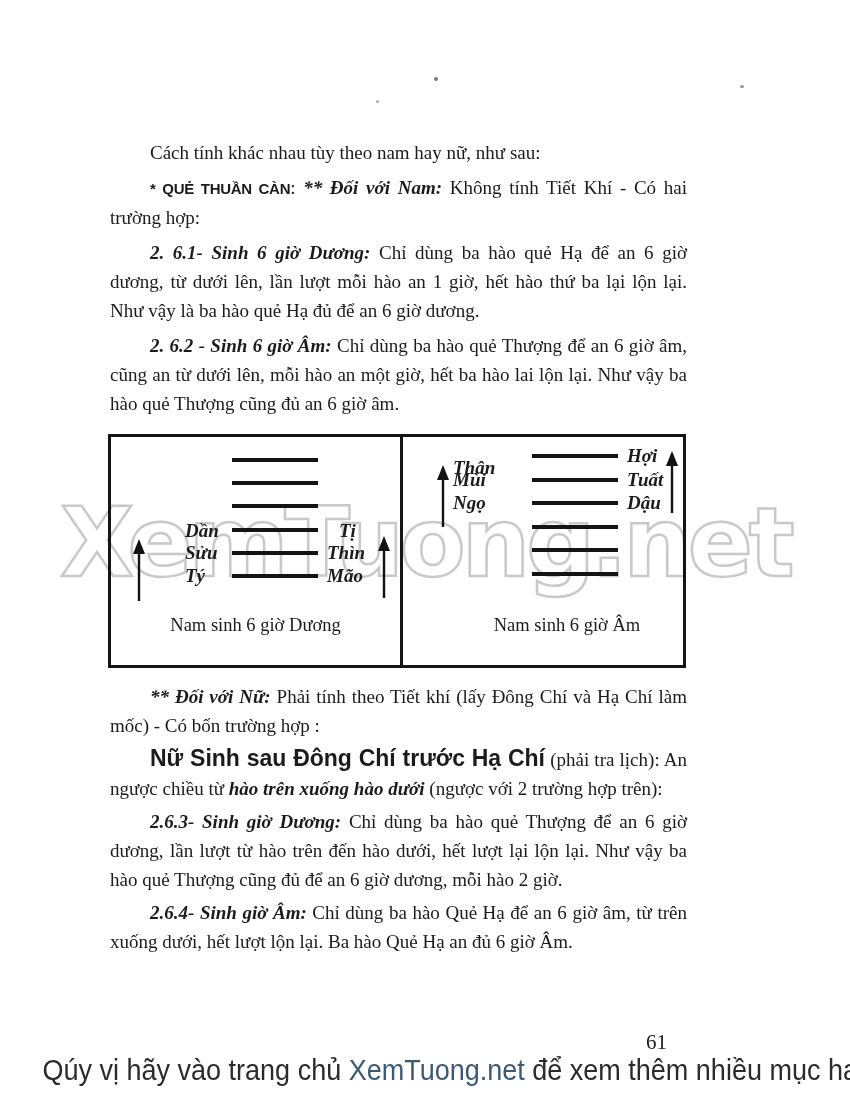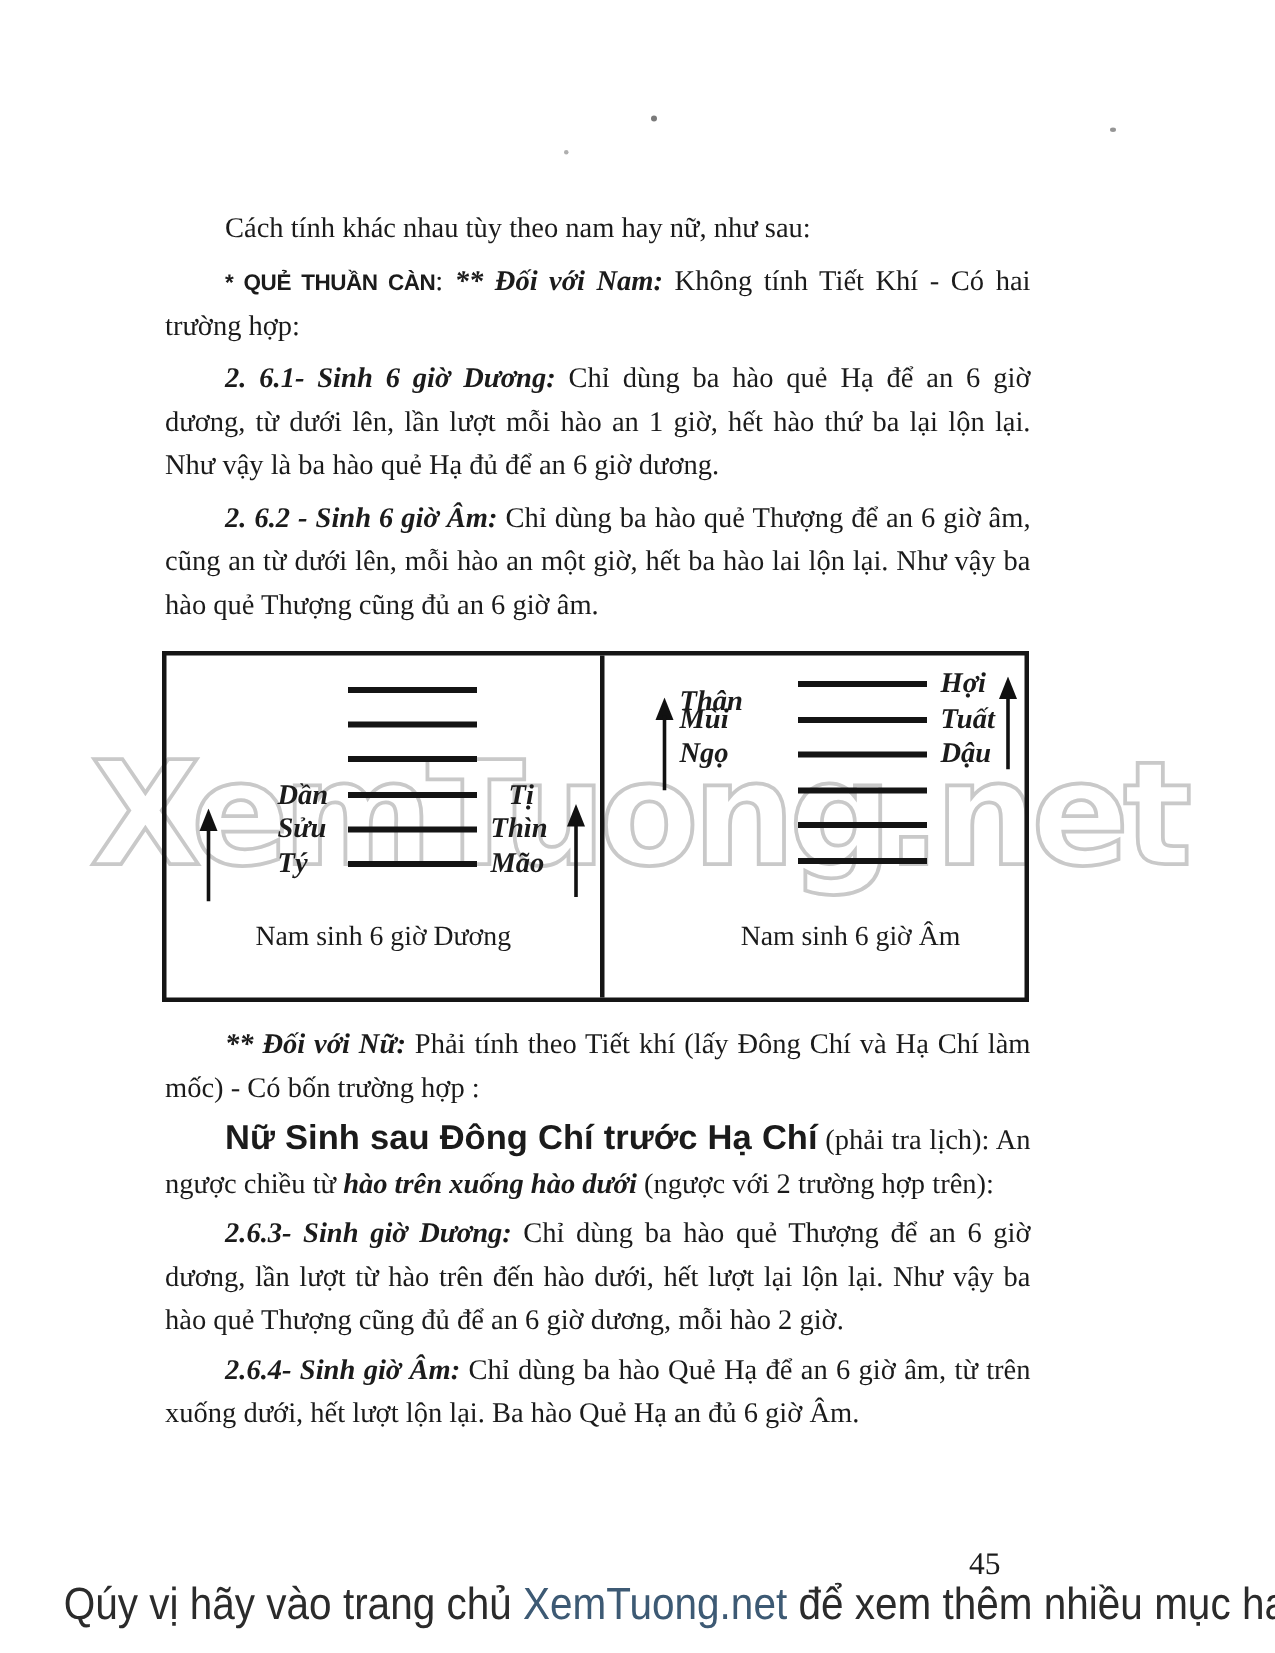--- a/index.html
+++ b/index.html
@@ -111,17 +111,17 @@
     <p class="para tight"><span class="lead-bi">** Đối với Nữ:</span><span> Phải tính theo Tiết khí (lấy Đông Chí và Hạ Chí làm mốc) - Có bốn trường hợp :</span></p>
 
     <p class="para tight"><span class="b-sans">Nữ Sinh sau Đông Chí trước Hạ Chí</span><span> (phải tra lịch): An ngược chiều từ </span><span class="i-bold">hào trên xuống hào dưới</span><span> (ngược với 2 trường hợp trên):</span></p>
 
     <p class="para tight"><span class="lead-bi">2.6.3- Sinh giờ Dương:</span><span> Chỉ dùng ba hào quẻ Thượng để an 6 giờ dương, lần lượt từ hào trên đến hào dưới, hết lượt lại lộn lại. Như vậy ba hào quẻ Thượng cũng đủ để an 6 giờ dương, mỗi hào 2 giờ.</span></p>
 
     <p class="para tight"><span class="lead-bi">2.6.4- Sinh giờ Âm:</span><span> Chỉ dùng ba hào Quẻ Hạ để an 6 giờ âm, từ trên xuống dưới, hết lượt lộn lại. Ba hào Quẻ Hạ an đủ 6 giờ Âm.</span></p>
 
   </div>
 
-  <div class="pagenum">45</div>
+  <div class="pagenum">61</div>
 
   <div class="footer"><span>Qúy vị hãy vào trang chủ </span><span style="cursor: pointer; color: rgb(61, 90, 116);">XemTuong.net</span><span> để xem thêm nhiều mục hay khác</span></div>
 
 </div>
 
 </body></html>

